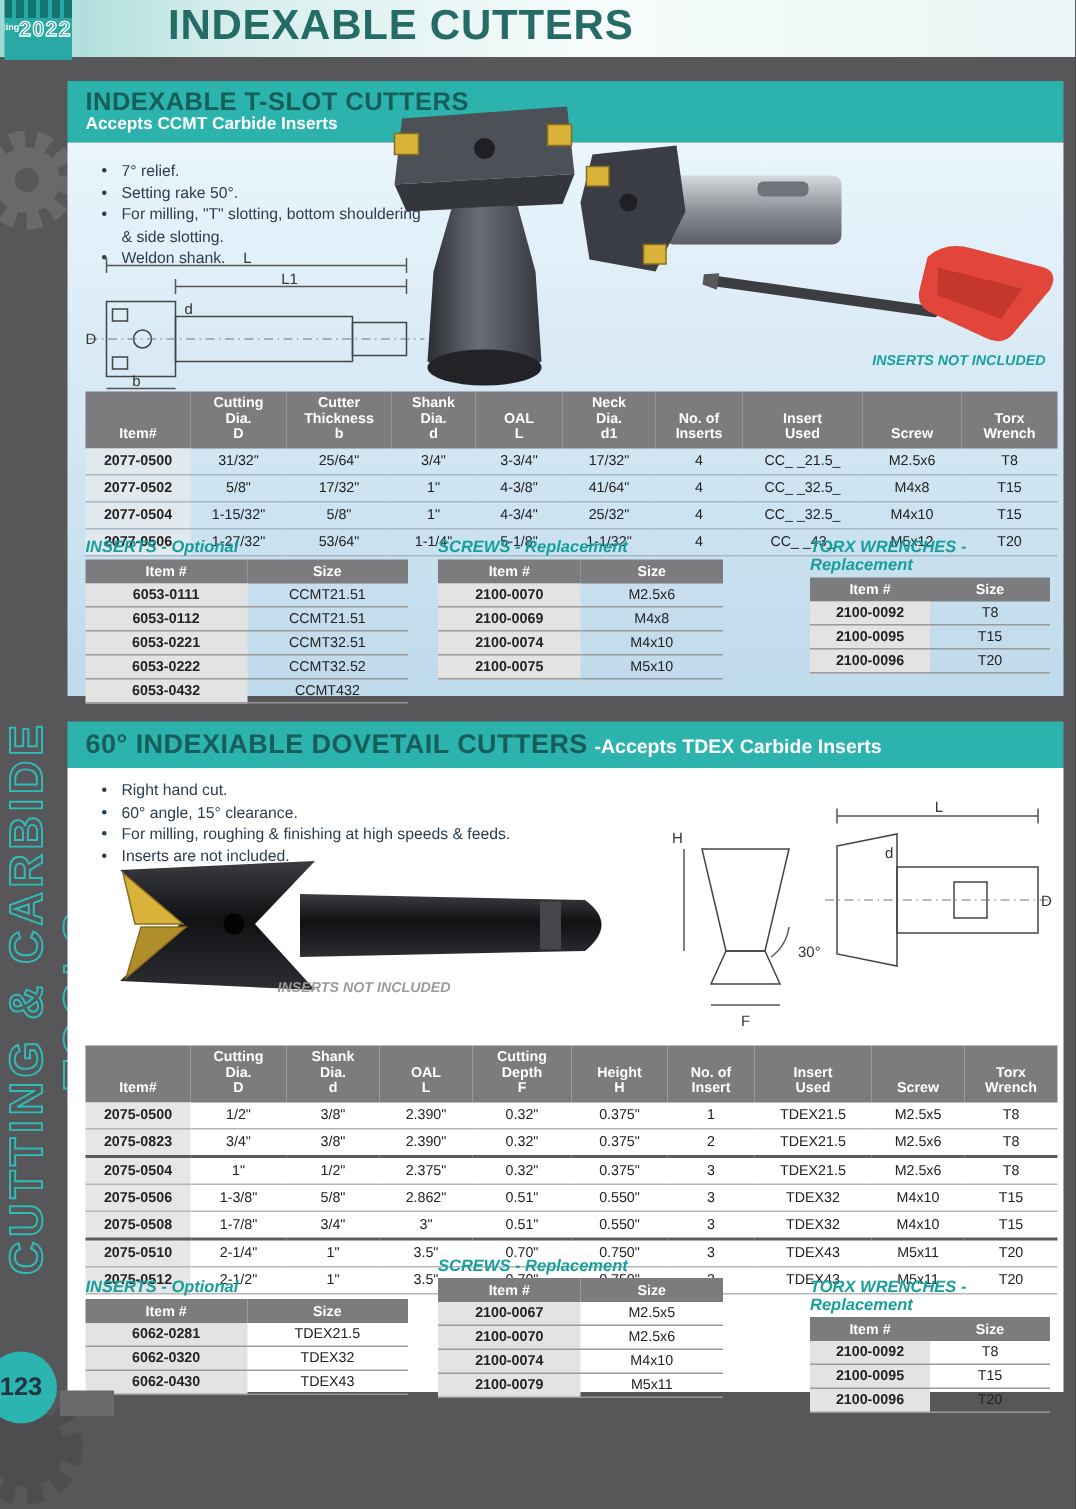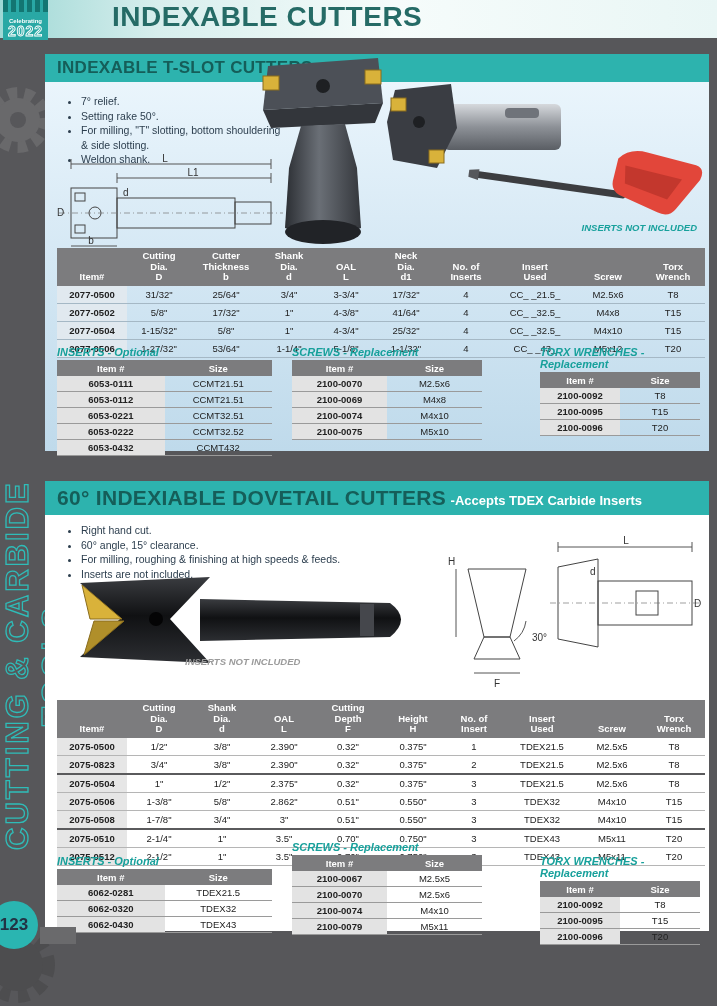--- a/index.html
+++ b/index.html
@@ -6,21 +6,21 @@
   *{box-sizing:border-box;}
   .page{position:relative;width:717px;height:1006px;background:#57575a;overflow:hidden;
         font-family:"Liberation Sans",sans-serif;}
 
   
   .header{position:absolute;left:0;top:0;width:717px;height:38px;
           background:linear-gradient(90deg,#9ed8d5 0%,#d7eeed 22%,#f6fcfb 55%,#e9f6f5 100%);}
   .header-title{position:absolute;left:112px;top:1px;font-size:28px;font-weight:bold;
                 color:#256b66;letter-spacing:.5px;}
   .logo{position:absolute;left:3px;top:0;width:45px;height:40px;background:#29a8a5;
-        display:flex;flex-direction:column;align-items:center;justify-content:flex-end;
+        display:flex;flex-direction:row;align-items:center;justify-content:flex-end;
         padding-bottom:2px;overflow:hidden;}
   .logo-sky{position:absolute;top:0;left:0;width:100%;height:12px;
             background:repeating-linear-gradient(90deg,#137672 0 5px,#29a8a5 5px 8px);}
   .logo-line1{font-size:6px;color:#fff;font-weight:bold;line-height:7px;z-index:1;}
   .logo-line2{font-size:14px;font-weight:bold;color:transparent;-webkit-text-stroke:.9px #fff;
               letter-spacing:1px;line-height:13px;z-index:1;}
 
   
   .side-text{position:absolute;left:0;top:420px;width:40px;height:490px;
              writing-mode:vertical-rl;transform:rotate(180deg);
@@ -31,21 +31,21 @@
             font-size:17px;font-weight:bold;color:#234;z-index:3;}
   .step-block{position:absolute;left:40px;top:927px;width:36px;height:17px;background:#6a6a6c;z-index:2;}
   .gear{position:absolute;z-index:0;}
 
   
   .section{position:absolute;left:45px;width:664px;z-index:1;}
   .sec-head{background:#2db3ae;padding:4px 12px 5px;}
   .sec-title{color:#155e59;font-weight:bold;font-size:17px;letter-spacing:.3px;line-height:19px;}
   .sec-sub{color:#fff;font-weight:bold;font-size:11.5px;line-height:13px;}
   .sec-head-inline{background:#2db3ae;padding:5px 12px;}
-  .sec-title-inline{color:#155e59;font-weight:bold;font-size:21px;letter-spacing:.3px;}
+  .sec-title-inline{color:#155e59;font-weight:bold;font-size:18px;letter-spacing:.3px;}
   .sec-sub-inline{color:#fff;font-weight:bold;font-size:13px;}
   .body1{position:relative;background:linear-gradient(180deg,#eaf5fc 0%,#d2e6f3 55%,#bfdaeb 100%);
          height:369px;}
   .body2{position:relative;background:#fff;height:416px;}
 
   
   ul.bullets{margin:0;padding:0 0 0 22px;font-size:10.5px;color:#2c3e4e;line-height:14.5px;}
   ul.bullets li{list-style:disc;}
 
   
@@ -99,20 +99,21 @@
     <div class="logo-line1">Celebrating</div>
     <div class="logo-line2">2022</div>
   </div>
 
   <div class="side-text">CUTTING &amp; CARBIDE TOOLS</div>
   <div class="page-num">123</div>
 
   <div class="section" style="top:54px">
     <div class="sec-head">
       <div class="sec-title">INDEXABLE T-SLOT CUTTERS</div>
+      <div class="sec-sub">Accepts CCMT Carbide Inserts</div>
     </div>
     <div class="body1">
 
       <ul class="bullets" style="position:absolute;left:14px;top:12px;width:225px">
           <li>7° relief.</li>
           <li>Setting rake 50°.</li>
           <li>For milling, "T" slotting, bottom shouldering &amp; side slotting.</li>
           <li>Weldon shank.</li>
         </ul>
 

